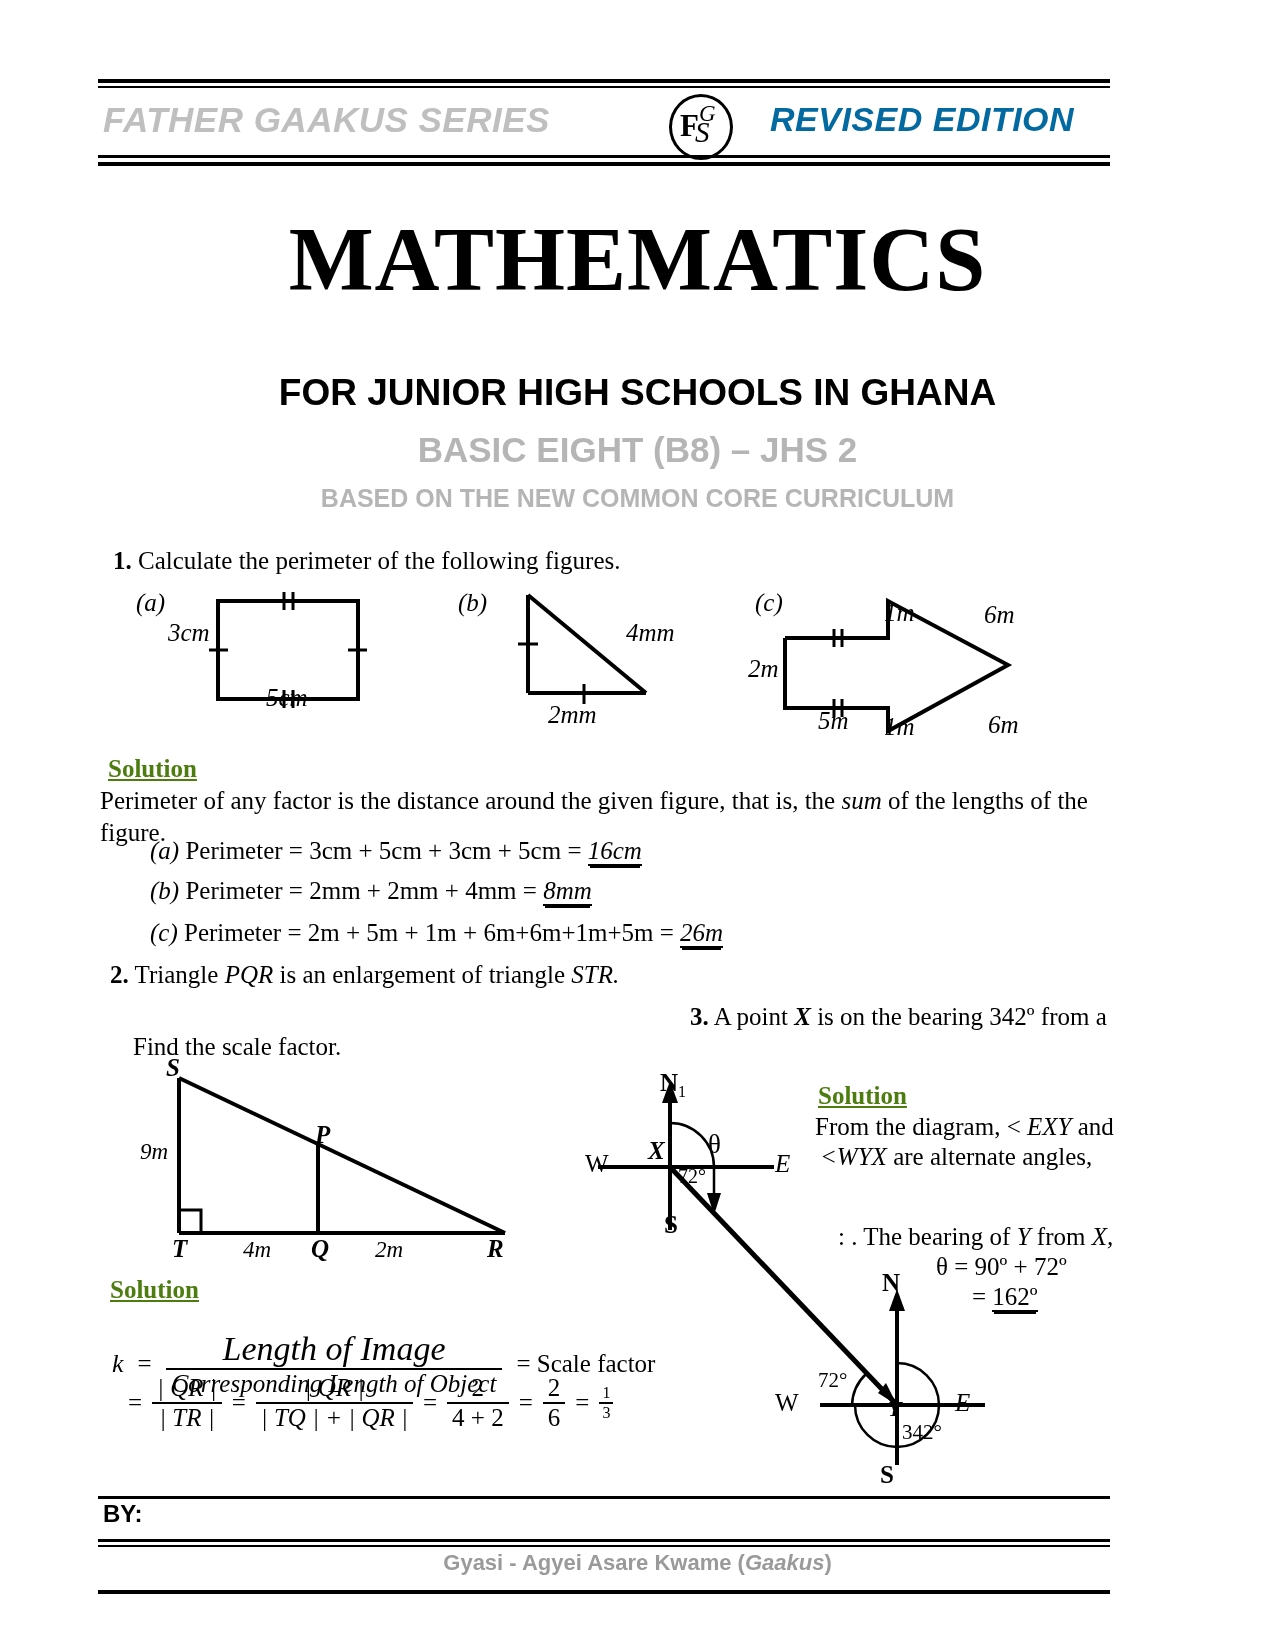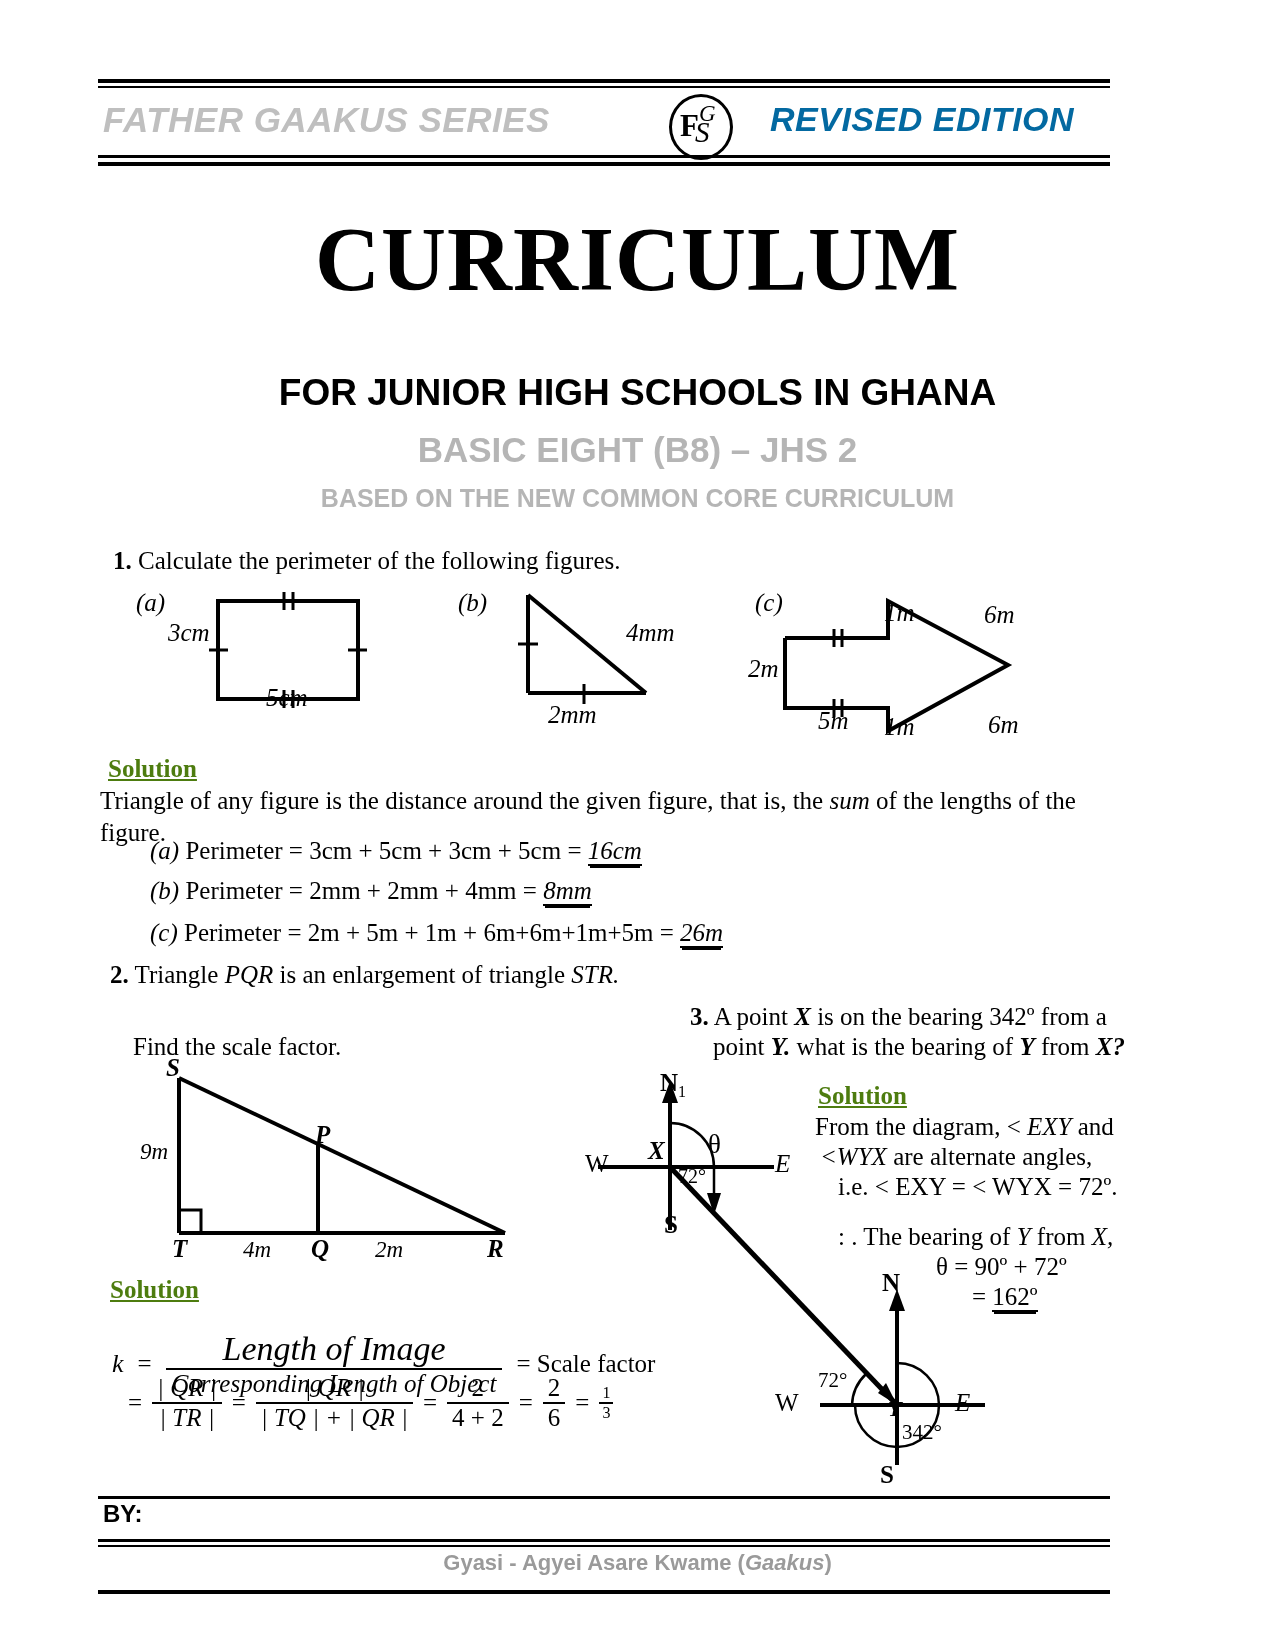--- a/index.html
+++ b/index.html
@@ -86,21 +86,21 @@
     <div class="oval"></div>
     <div class="f">F</div>
     <div class="g">G</div>
     <div class="s">S</div>
   </div>
 
   <div class="hdr-right">REVISED EDITION</div>
   <div class="hdr-rule r3"></div>
   <div class="hdr-rule r4"></div>
 
-  <div class="title-main">CURRICULUM</div>
+  <div class="title-main">MATHEMATICS</div>
   <div class="title-sub1">FOR JUNIOR HIGH SCHOOLS IN GHANA</div>
   <div class="title-sub2">BASIC EIGHT (B8) – JHS 2</div>
   <div class="title-sub3">BASED ON THE NEW COMMON CORE CURRICULUM</div>
 
   <div class="txt" style="left:113px;top:546px;">
     <span class="bd">1.</span>
     <span>Calculate the perimeter of the following figures.</span>
   </div>
 
   <div class="txt it" style="left:136px;top:588px;">(a)</div>
@@ -137,21 +137,21 @@
   </svg>
   <div class="txt it" style="left:884px;top:598px;">1m</div>
   <div class="txt it" style="left:984px;top:600px;">6m</div>
   <div class="txt it" style="left:748px;top:654px;">2m</div>
   <div class="txt it" style="left:818px;top:706px;">5m</div>
   <div class="txt it" style="left:884px;top:712px;">1m</div>
   <div class="txt it" style="left:988px;top:710px;">6m</div>
 
   <div class="soln" style="left:108px;top:755px;">Solution</div>
   <div class="txt" style="left:100px;top:786px;width:1010px;text-align:justify;">
-    <span>Triangle of any figure is the distance around the given figure, that is, the</span>
+    <span>Perimeter of any factor is the distance around the given figure, that is, the</span>
     <span class="it">sum</span>
     <span>of the lengths of the</span>
   </div>
   <div class="txt" style="left:100px;top:818px;">figure.</div>
 
   <div class="txt" style="left:150px;top:836px;">
     <span class="it">(a)</span>
     <span>Perimeter = 3cm + 5cm + 3cm + 5cm =</span>
     <span class="dul it">16cm</span>
   </div>
@@ -236,28 +236,20 @@
       <span style="display:block;font-size:16px;padding:0 3px;">3</span>
     </span>
   </div>
 
   <div class="txt" style="left:690px;top:1002px;width:420px;">
     <span class="bd">3.</span>
     <span>A point</span>
     <span class="bd it">X</span>
     <span>is on the bearing 342º from a</span>
   </div>
-  <div class="txt" style="left:713px;top:1032px;">
-    <span>point</span>
-    <span class="bd it">Y.</span>
-    <span>what is the bearing of</span>
-    <span class="bd it">Y</span>
-    <span>from</span>
-    <span class="bd it">X?</span>
-  </div>
 
   <svg style="left:590px;top:1075px;" width="520" height="400">
 
     <line class="ln" x1="80" y1="22" x2="80" y2="155" stroke-width="4"></line>
     <polygon points="80,6 72,28 88,28" fill="#000"></polygon>
 
     <line class="ln" x1="8" y1="92" x2="184" y2="92" stroke-width="4"></line>
 
     <path class="ln" d="M80,48 A44,44 0 0 1 124,92 L124,126" stroke-width="2.5"></path>
     <polygon points="124,140 117,118 131,118" fill="#000"></polygon>
@@ -296,21 +288,20 @@
   <div class="soln" style="left:818px;top:1082px;">Solution</div>
   <div class="txt" style="left:815px;top:1112px;width:300px;">
     <span>From the diagram, &lt;</span>
     <span class="it">EXY</span>
     <span>and</span>
   </div>
   <div class="txt" style="left:820px;top:1142px;">
     <span class="it">&lt;WYX</span>
     <span>are alternate angles,</span>
   </div>
-  <div class="txt" style="left:838px;top:1172px;">i.e. &lt; EXY = &lt; WYX = 72º.</div>
 
   <div class="txt" style="left:838px;top:1222px;">
     <span>: . The bearing of</span>
     <span class="it">Y</span>
     <span>from</span>
     <span class="it">X,</span>
   </div>
   <div class="txt" style="left:936px;top:1252px;">θ = 90º + 72º</div>
   <div class="txt" style="left:972px;top:1282px;">
     <span>=</span>

